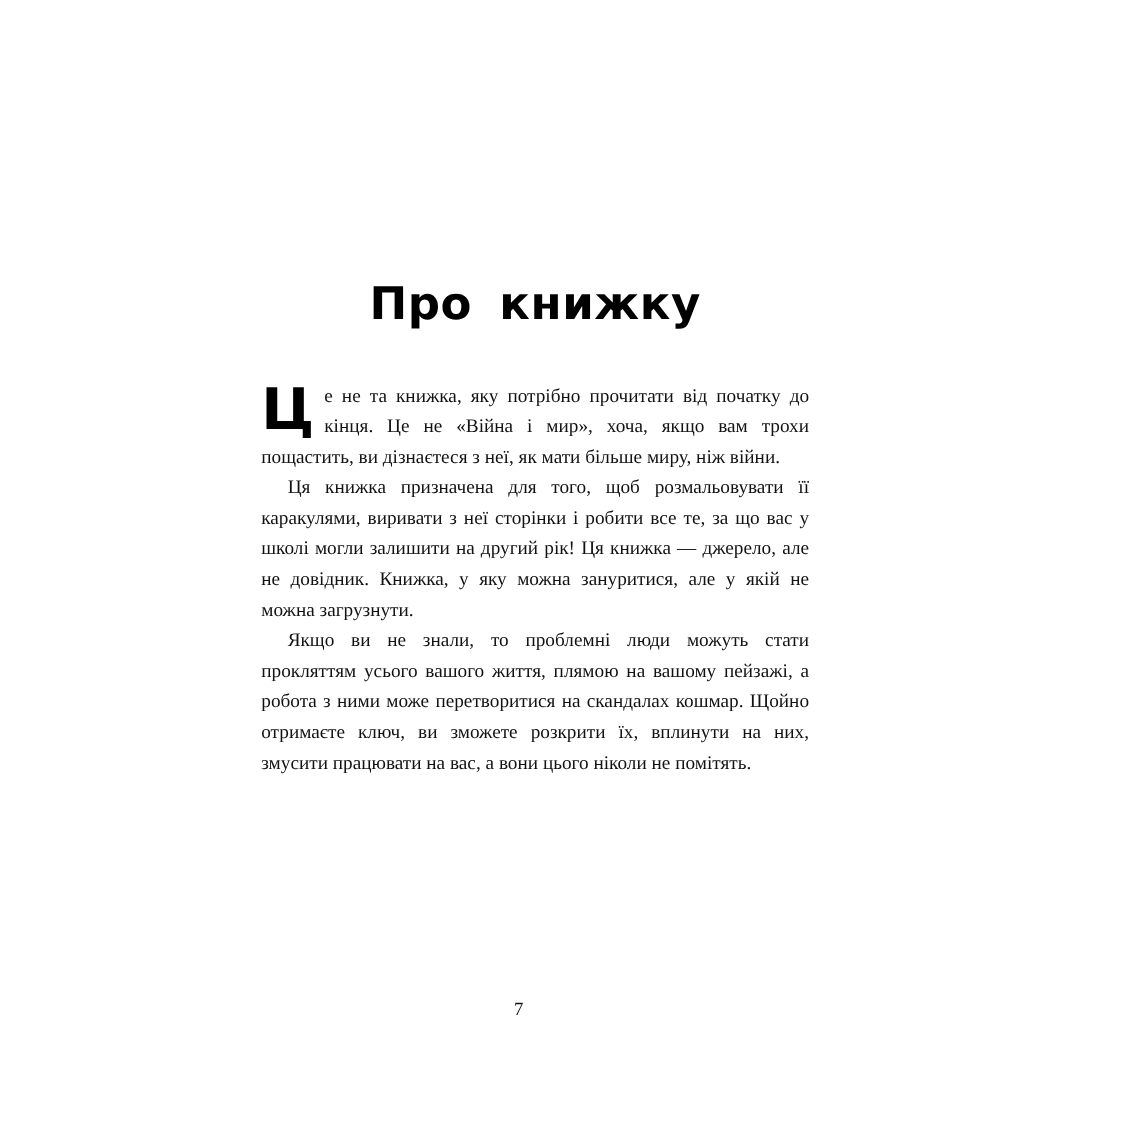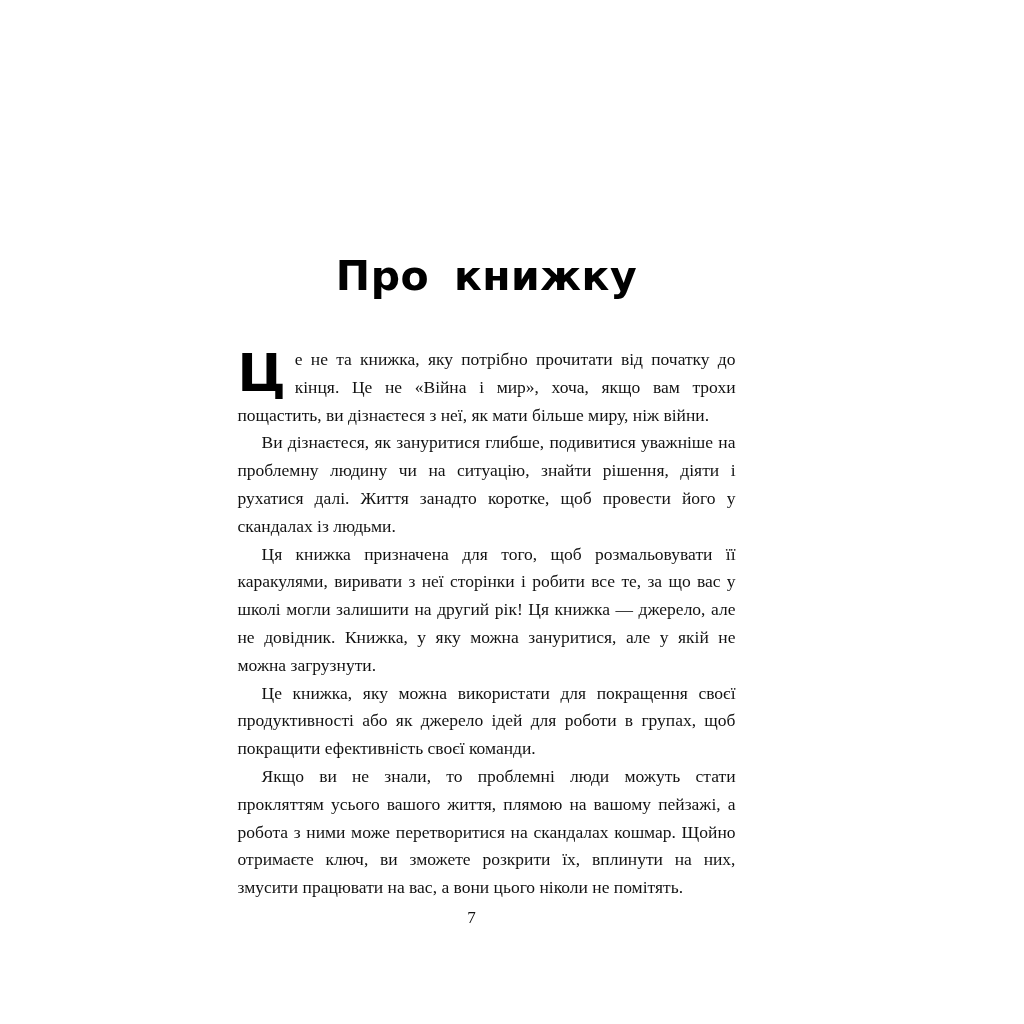--- a/index.html
+++ b/index.html
@@ -78,25 +78,23 @@
   <div class="content">
 
     <h1 class="title">Про книжку</h1>
 
     <div class="body-text">
 
       <p class="first-paragraph">
         <span class="drop-cap">Ц</span><span>е не та книжка, яку потрібно прочитати від початку до кінця. Це не «Війна і мир», хоча, якщо вам трохи пощастить, ви дізнаєтеся з неї, як мати більше миру, ніж війни.</span>
       </p>
 
-      <p>Ви дізнаєтеся, як зануритися глибше, подивитися уважніше на проблемну людину чи на ситуацію, знайти рішення, діяти і рухатися далі. Життя занадто коротке, щоб провести його у скандалах із людьми.</p>
 
       <p>Ця книжка призначена для того, щоб розмальовувати її каракулями, виривати з неї сторінки і робити все те, за що вас у школі могли залишити на другий рік! Ця книжка — джерело, але не довідник. Книжка, у яку можна зануритися, але у якій не можна загрузнути.</p>
 
-      <p>Це книжка, яку можна використати для покращення своєї продуктивності або як джерело ідей для роботи в групах, щоб покращити ефективність своєї команди.</p>
 
       <p>Якщо ви не знали, то проблемні люди можуть стати прокляттям усього вашого життя, плямою на вашому пейзажі, а робота з ними може перетворитися на скандалах кошмар. Щойно отримаєте ключ, ви зможете розкрити їх, вплинути на них, змусити працювати на вас, а вони цього ніколи не помітять.</p>
 
     </div>
   </div>
 
   <div class="page-number">7</div>
 </div>
 
 </body></html>

